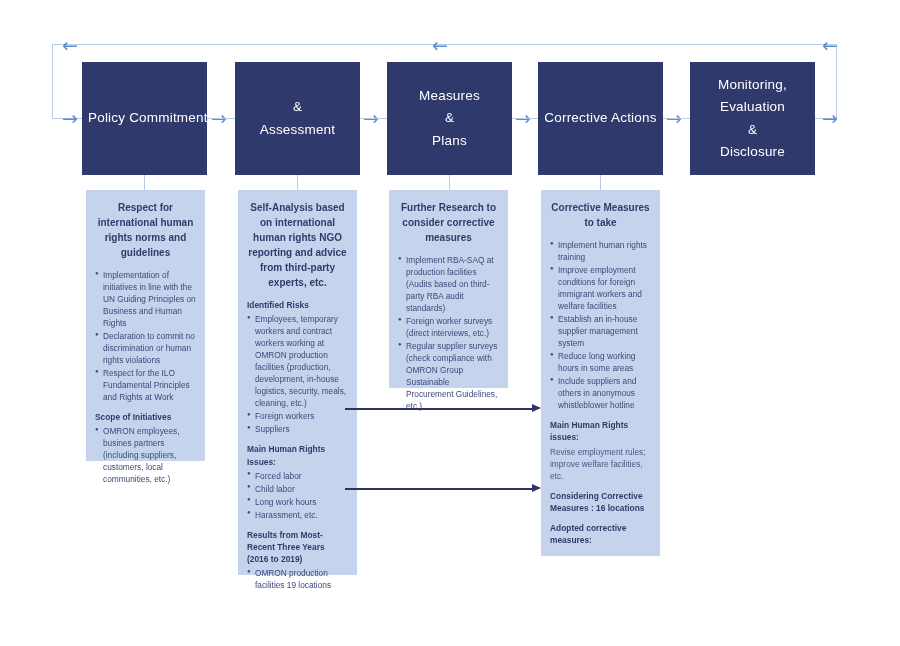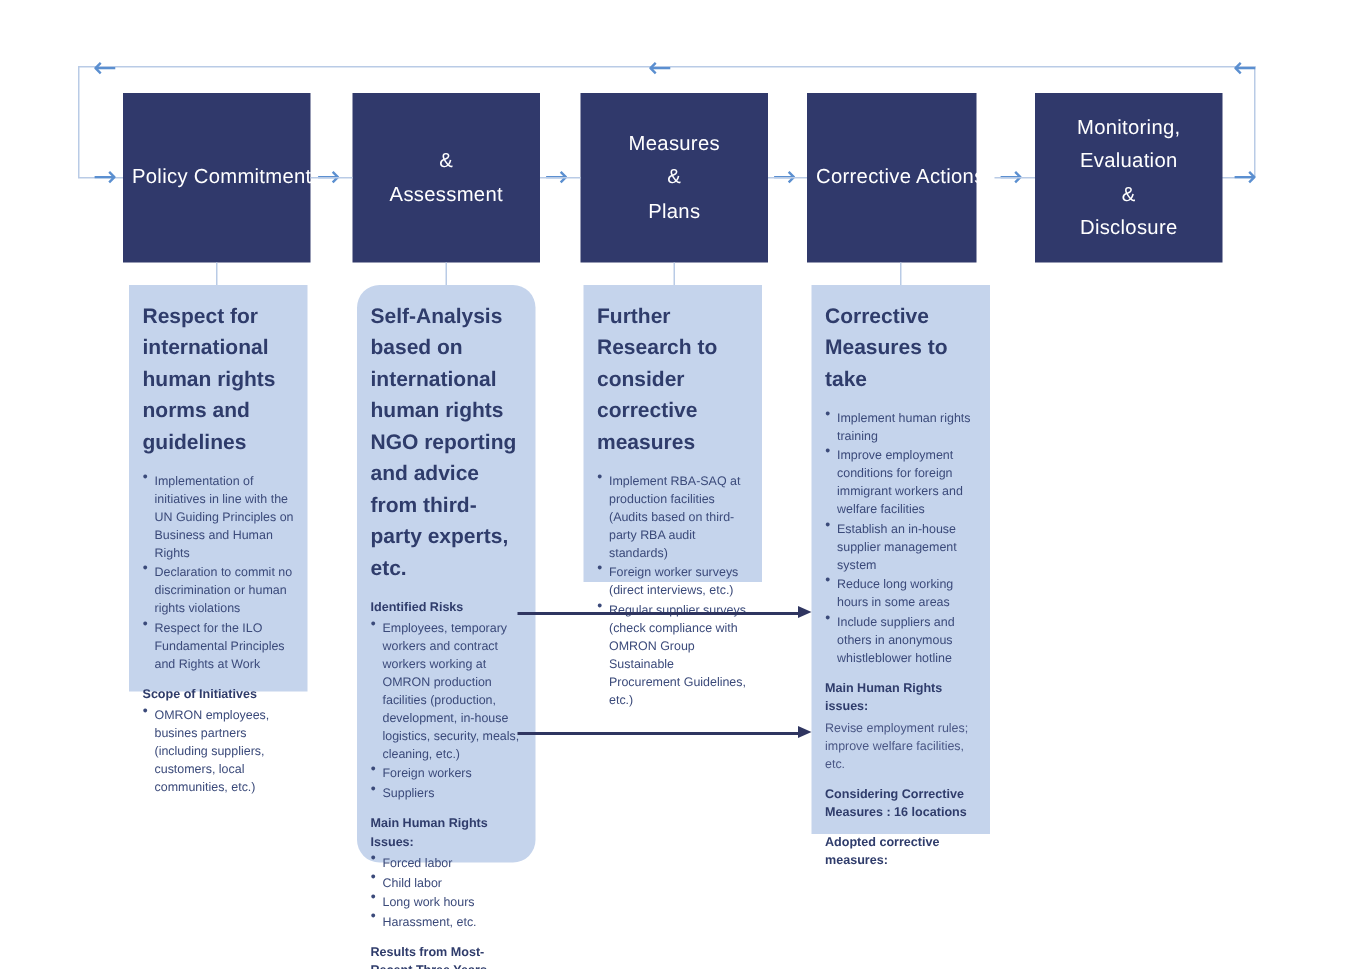--- a/index.html
+++ b/index.html
@@ -69,22 +69,22 @@
     position: absolute;
     background: #c5d4ec;
     box-sizing: border-box;
     padding: 10px 9px 12px 9px;
     color: #2f3c6b;
     font-size: 8.3px;
     line-height: 1.45;
   }
   .panel .ptitle {
     font-weight: bold;
-    text-align: left;
-    font-size: 14px;
+    text-align: center;
+    font-size: 10px;
     line-height: 1.5;
     margin-bottom: 9px;
     color: #2f3c6b;
   }
   .panel .subhead {
     font-weight: bold;
     font-size: 8.4px;
     margin-top: 8px;
     margin-bottom: 2px;
     color: #2f3c6b;
@@ -169,21 +169,21 @@
   </div>
 
   <div class="stage-box" style="left:387px; top:62px; width:125px; height:113px;">
     <div class="lines">
       <div>Measures</div>
       <div>&amp;</div>
       <div>Plans</div>
     </div>
   </div>
 
-  <div class="stage-box" style="left:538px; top:62px; width:113px; height:113px;">
+  <div class="stage-box" style="left:538px; top:62px; width:125px; height:113px;">
     <div class="lines">
       <div>Corrective Actions</div>
     </div>
   </div>
 
   <div class="stage-box" style="left:690px; top:62px; width:125px; height:113px;">
     <div class="lines">
       <div>Monitoring,</div>
       <div>Evaluation</div>
       <div>&amp;</div>
@@ -212,21 +212,21 @@
       <li>Implementation of initiatives in line with the UN Guiding Principles on Business and Human Rights</li>
       <li>Declaration to commit no discrimination or human rights violations</li>
       <li>Respect for the ILO Fundamental Principles and Rights at Work</li>
     </ul>
     <div class="subhead">Scope of Initiatives</div>
     <ul>
       <li>OMRON employees, busines partners (including suppliers, customers, local communities, etc.)</li>
     </ul>
   </div>
 
-  <div class="panel" style="left:238px; top:190px; width:119px; height:385px;border-radius:15px;">
+  <div class="panel" style="left:238px; top:190px; width:119px; height:385px;">
     <div class="ptitle">Self-Analysis based on international human rights NGO reporting and advice from third-party experts, etc.</div>
     <div class="subhead" style="margin-top:0;">Identified Risks</div>
     <ul>
       <li>Employees, temporary workers and contract workers working at OMRON production facilities (production, development, in-house logistics, security, meals, cleaning, etc.)</li>
       <li>Foreign workers</li>
       <li>Suppliers</li>
     </ul>
     <div class="subhead">Main Human Rights Issues:</div>
     <ul>
       <li>Forced labor</li>

